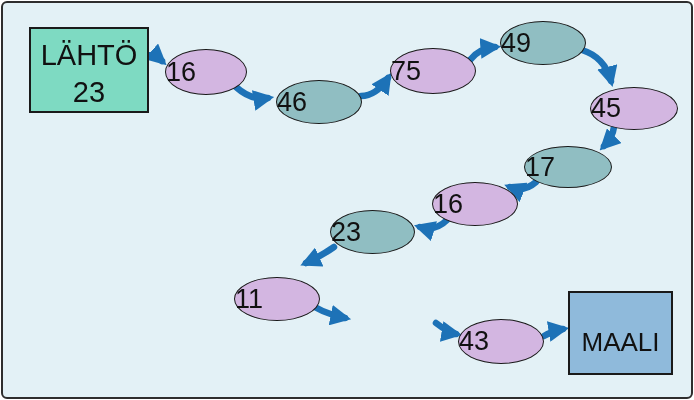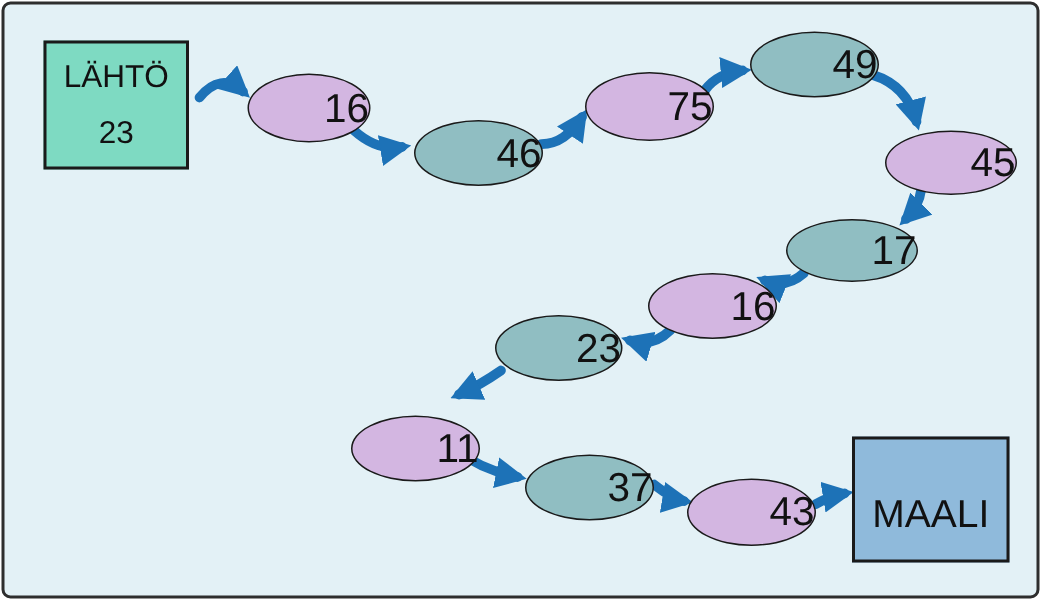--- a/index.html
+++ b/index.html
@@ -14,42 +14,42 @@
     left: 1px; top: 1px;
     width: 688px; height: 394px;
     background: var(--background, #e3f1f6);
     border: 2px solid var(--frame-border, #2e2e2e);
     border-radius: 6px;
   }
   .node {
     position: absolute;
     display: flex;
     align-items: center;
-    justify-content: flex-end;
+    justify-content: flex-start;
     box-sizing: border-box;
     color: var(--text, #111);
   }
   .ellipse {
     border-radius: 50%;
     border: 1.5px solid var(--node-border, #1a1a1a);
     font-size: 27px;
   }
   .ellipse[data-color="purple"] { background: var(--node-purple, #d3b6e1); }
   .ellipse[data-color="teal"]   { background: var(--node-teal, #90bec2); }
   .box {
     border: 2px solid var(--node-border, #1a1a1a);
     flex-direction: column;
     text-align: center;
   }
   #start-box {
-    left: 26px; top: 24px; width: 97px; height: 86px;
+    left: 26px; top: 24px; width: 120px; height: 86px;
     background: var(--start-fill, #7edac2);
-    font-size: 21px;
+    font-size: 29px;
     line-height: 37px;
-    justify-content: center;
+    justify-content: flex-end;
   }
   #finish-box {
     left: 565px; top: 288px; width: 105px; height: 84px;
     background: var(--finish-fill, #8fbadb);
     font-size: 26px;
     justify-content: flex-start;
     padding-top: 34px;
   }
   #arrows {
     position: absolute;
@@ -125,23 +125,20 @@
   </div>
 
   <div class="node ellipse" style="left:327px; top:207px; width:85px; height:44px;" data-color="teal">
     <span class="node-label">23</span>
   </div>
 
   <div class="node ellipse" style="left:231px; top:274px; width:86px; height:44px;" data-color="purple">
     <span class="node-label">11</span>
   </div>
 
-  <div class="node ellipse" style="left:347px; top:300px; width:86px; height:44px;" data-color="teal">
-    <span class="node-label">37</span>
-  </div>
 
   <div class="node ellipse" style="left:455px; top:316px; width:86px; height:45px;" data-color="purple">
     <span class="node-label">43</span>
   </div>
 
   <div class="node box" id="finish-box">
     <span>MAALI</span>
   </div>
 
 </div>

